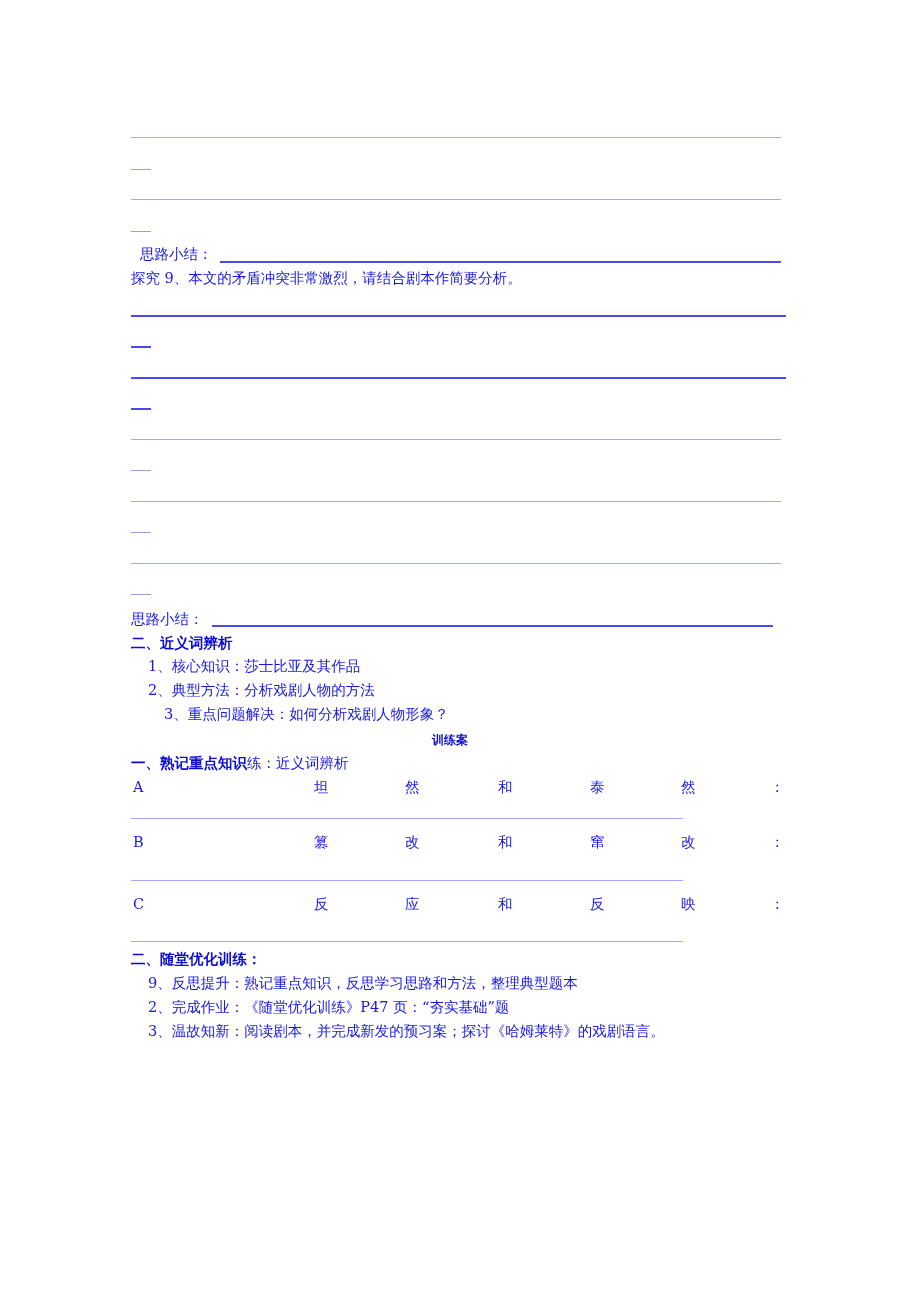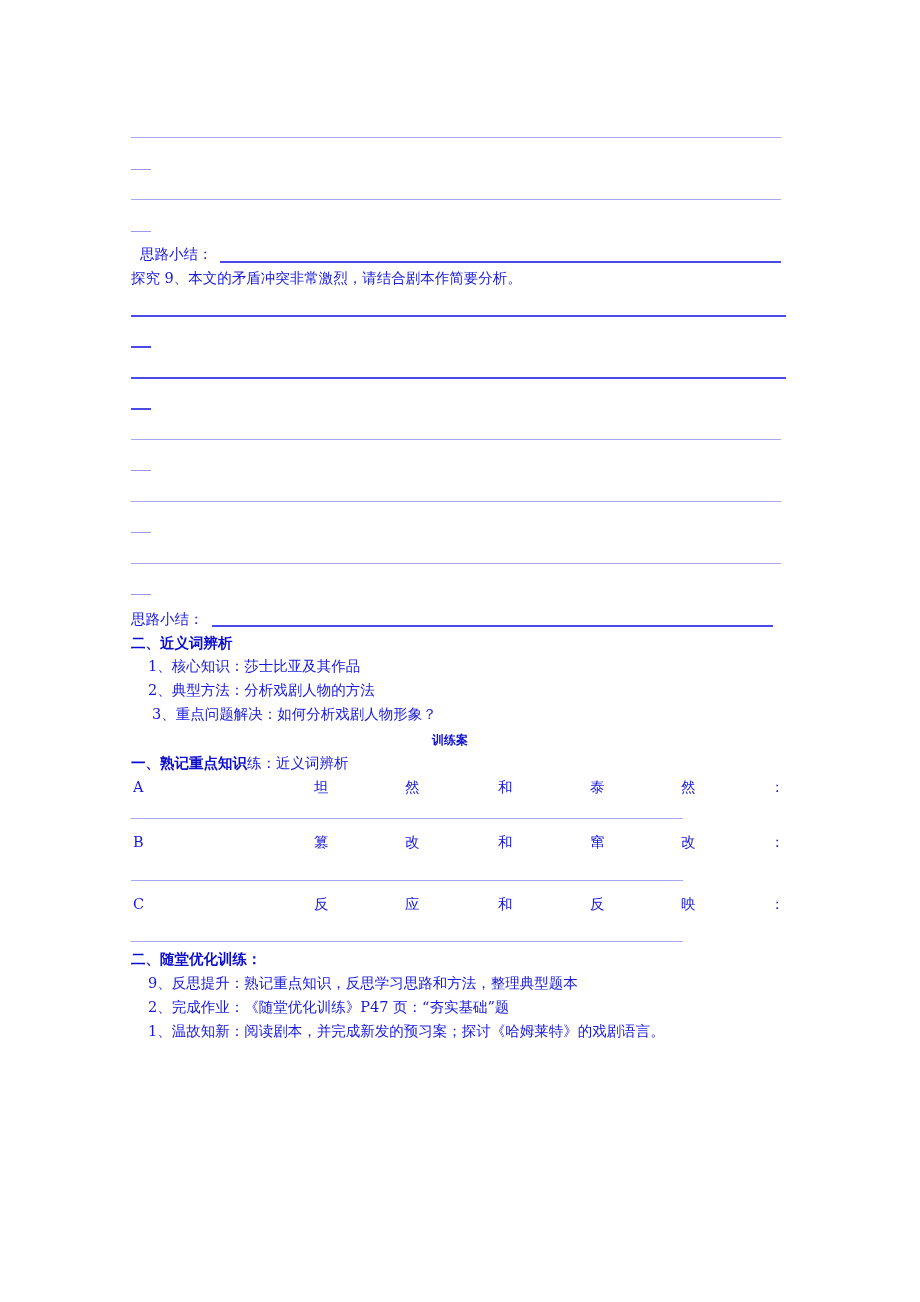--- a/index.html
+++ b/index.html
@@ -79,21 +79,21 @@
 <div class="thin-stub" style="left:131px; top:532px; width:20px;"></div>
 <div class="thin-line" style="left:131px; top:563px; width:650px;"></div>
 <div class="thin-stub" style="left:131px; top:594px; width:20px;"></div>
 
 <div class="text" style="left:131px; top:609px;">思路小结：</div>
 <div class="thick-line" style="left:212px; top:625px; width:561px;"></div>
 
 <div class="text bold" style="left:131px; top:633px;">二、近义词辨析</div>
 <div class="text" style="left:148px; top:656px;">1、核心知识：莎士比亚及其作品</div>
 <div class="text" style="left:148px; top:680px;">2、典型方法：分析戏剧人物的方法</div>
-<div class="text" style="left:152px; top:704px;">3、重点问题解决：如何分析戏剧人物形象？</div>
+<div class="text" style="left:164px; top:704px;">3、重点问题解决：如何分析戏剧人物形象？</div>
 
 <div class="text title" style="left:432px; top:730px;">训练案</div>
 
 <div class="text" style="left:131px; top:753px;">
   <span class="bold">一、熟记重点知识</span><span>练：近义词辨析</span>
 </div>
 
 <div>
   <div class="cell" style="left:133px; top:777px;">A</div>
   <div class="cell" style="left:314px; top:777px;">坦</div>
@@ -123,13 +123,13 @@
   <div class="cell" style="left:498px; top:894px;">和</div>
   <div class="cell" style="left:590px; top:894px;">反</div>
   <div class="cell" style="left:681px; top:894px;">映</div>
   <div class="cell" style="left:770px; top:894px;">：</div>
 </div>
 <div class="thin-line" style="left:131px; top:941px; width:552px;"></div>
 
 <div class="text bold" style="left:131px; top:949px;">二、随堂优化训练：</div>
 <div class="text" style="left:148px; top:973px;">9、反思提升：熟记重点知识，反思学习思路和方法，整理典型题本</div>
 <div class="text" style="left:148px; top:997px;">2、完成作业：《随堂优化训练》P47 页：“夯实基础”题</div>
-<div class="text" style="left:148px; top:1021px;">1、温故知新：阅读剧本，并完成新发的预习案；探讨《哈姆莱特》的戏剧语言。</div>
+<div class="text" style="left:148px; top:1021px;">3、温故知新：阅读剧本，并完成新发的预习案；探讨《哈姆莱特》的戏剧语言。</div>
 
 </body></html>

